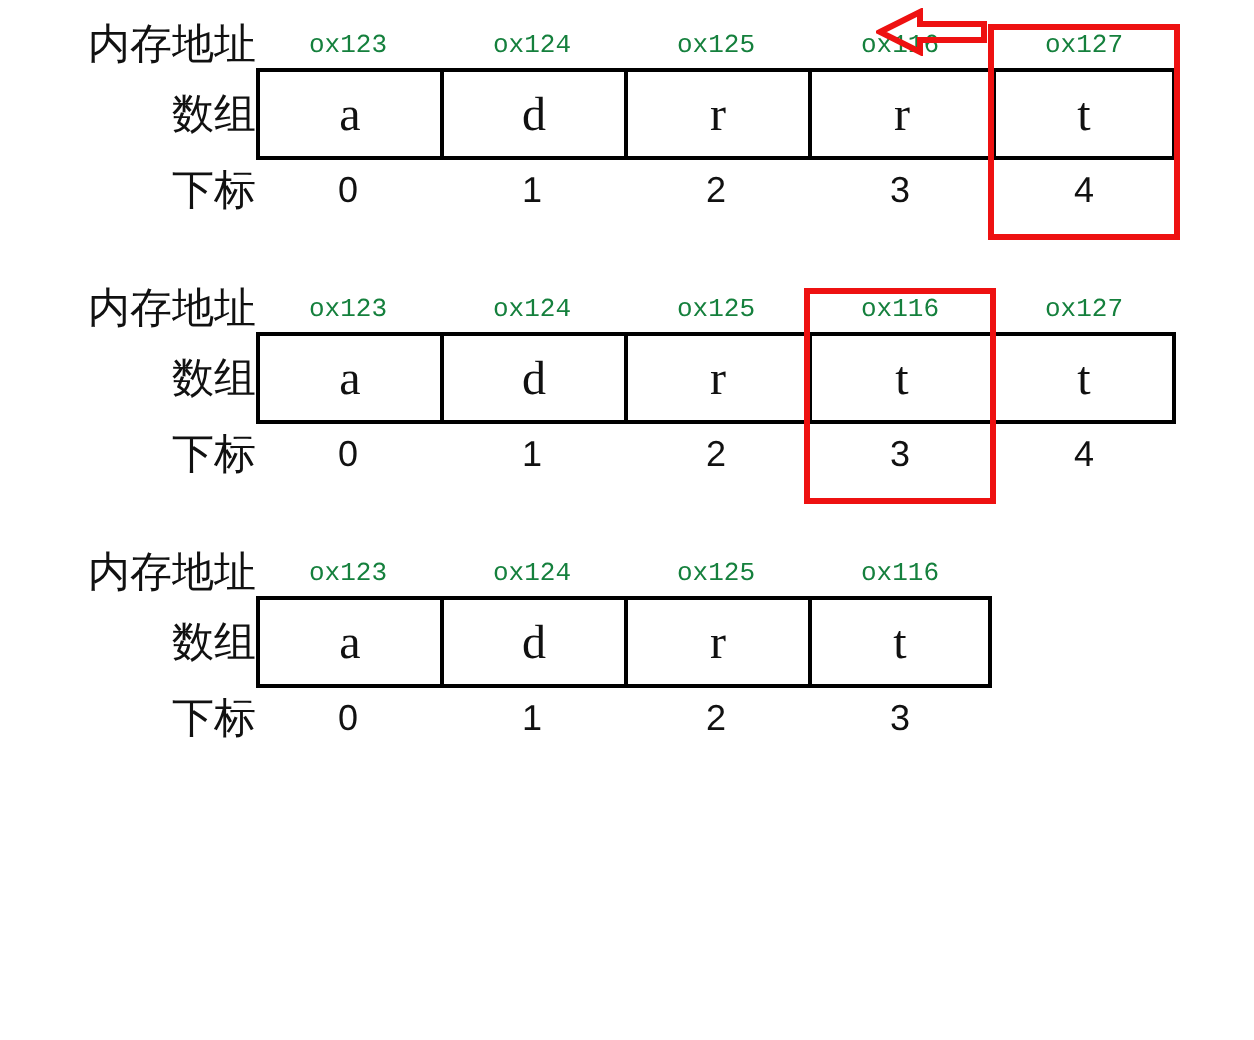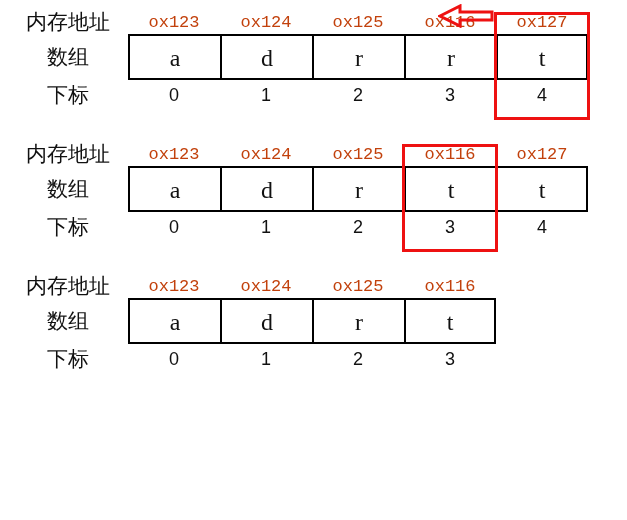--- a/index.html
+++ b/index.html
@@ -19,36 +19,36 @@
   }
   .row {
     display: flex;
     align-items: center;
     height: 42px;
   }
   .row.addr { height: 28px; }
   .row.idx  { height: 34px; }
   .row-label {
     width: 120px;
-    text-align: center;
+    text-align: right;
     font-size: 21px;
     color: #111;
     flex: 0 0 120px;
   }
   .cells {
     display: flex;
   }
   .cell {
     width: 92px;
     text-align: center;
     box-sizing: border-box;
   }
   .addr .cell {
-    color: #c2410c;
-    font-size: 17px;
+    color: #15803d;
+    font-size: 13px;
     font-family: Consolas, "Courier New", monospace;
   }
   .arr .cell {
     height: 46px;
     line-height: 44px;
     font-size: 24px;
     font-family: "Times New Roman", serif;
     border: 2px solid #000;
     border-right: none;
   }

